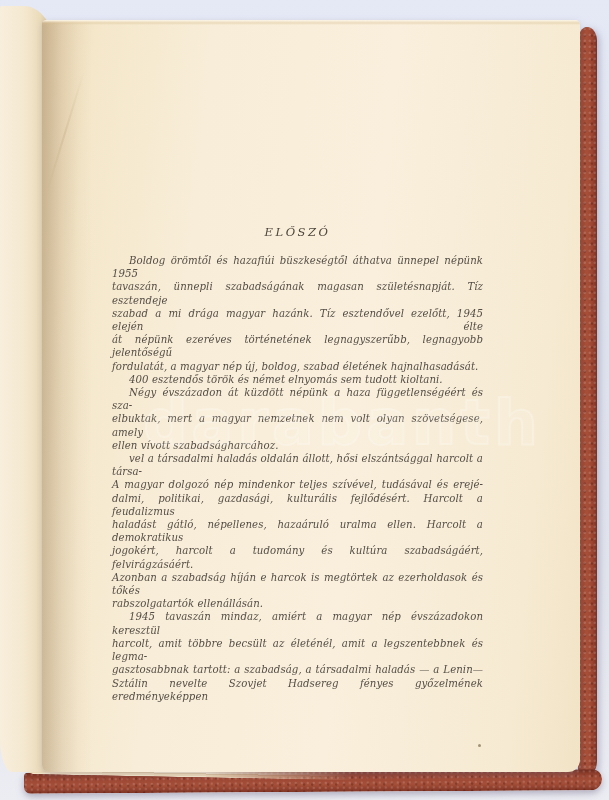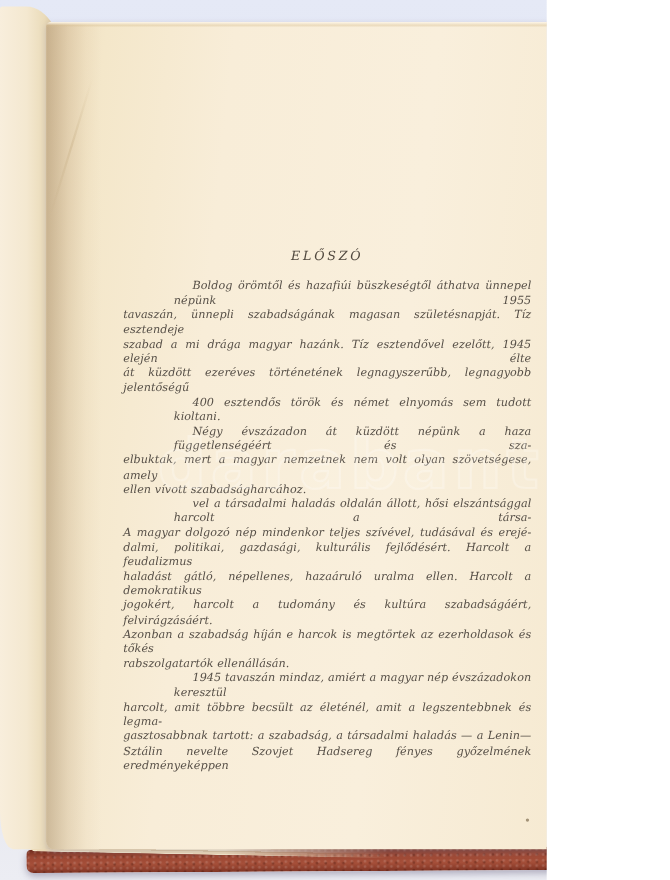--- a/index.html
+++ b/index.html
@@ -1,19 +1,19 @@
 <!DOCTYPE html>
 <html style="--ink: #554e46; --paper: #f8edd8; --cover: #9b4532;"><head>
 <meta charset="utf-8">
 <style>
   html,body{margin:0;padding:0;}
   body{width:609px;height:800px;font-family:"DejaVu Serif",serif;}
 
   .scene{
-    position:relative;width:497px;height:800px;overflow:hidden;
+    position:relative;width:609px;height:800px;overflow:hidden;
     background:linear-gradient(180deg,#e5e9f6 0%,#dee2ee 38%,#e1e3ed 72%,#ecedf3 100%);
   }
 
   
   .cover-right{
     position:absolute;left:578px;top:27px;width:19px;height:750px;
     border-radius:9px 10px 12px 6px / 14px 14px 16px 8px;
     background:
       radial-gradient(circle at 35% 30%, rgba(255,255,255,.16) 0 .7px, transparent 1.7px) 0 0/5px 6px,
       radial-gradient(circle at 70% 70%, rgba(55,12,4,.28) 0 .7px, transparent 1.7px) 2px 3px/7px 8px,
@@ -82,21 +82,21 @@
   }
   .title{
     margin:0 0 15px 0;font-weight:normal;font-style:italic;
     font-size:11.5px;line-height:14px;letter-spacing:2.5px;text-align:center;
     color:#4f473d;
   }
   .body{font-style:italic;font-size:10.2px;line-height:13.2px;letter-spacing:.05px;}
   .para{margin:0;}
   .para .line{text-align:justify;text-align-last:justify;}
   .para .line.last{text-align-last:auto;}
-  .para .line:first-child{text-indent:17px;margin-left:46px;}
+  .para .line:first-child{text-indent:17px;}
 
   
   .watermark{
     position:absolute;left:20px;top:372px;width:480px;
     text-align:right;font-family:"DejaVu Sans",sans-serif;font-weight:bold;
     font-size:62px;letter-spacing:4px;line-height:1;
     color:rgba(255,255,255,.10);
     -webkit-text-stroke:2px rgba(255,255,255,.30);
     filter:blur(.4px);opacity:.8;pointer-events:none;
   }
@@ -115,21 +115,22 @@
     <div class="crease"></div>
     <div class="speck"></div>
 
     <div class="textblock">
       <h1 class="title">ELŐSZÓ</h1>
       <div class="body">
           <div class="para">
             <div class="line">Boldog örömtől és hazafiúi büszkeségtől áthatva ünnepel népünk 1955</div>
             <div class="line">tavaszán, ünnepli szabadságának magasan születésnapját. Tíz esztendeje</div>
             <div class="line">szabad a mi drága magyar hazánk. Tíz esztendővel ezelőtt, 1945 elején élte</div>
-            <div class="line">át küzdött ezeréves történetének legnagyszerűbb, legnagyobb jelentőségű</div>
+            <div class="line">át népünk ezeréves történetének legnagyszerűbb, legnagyobb jelentőségű</div>
+            <div class="line last">fordulatát, a magyar nép új, boldog, szabad életének hajnalhasadását.</div>
           </div>
           <div class="para">
             <div class="line last">400 esztendős török és német elnyomás sem tudott kioltani.</div>
           </div>
           <div class="para">
             <div class="line">Négy évszázadon át küzdött népünk a haza függetlenségéért és sza-</div>
             <div class="line">elbuktak, mert a magyar nemzetnek nem volt olyan szövetségese, amely</div>
             <div class="line last">ellen vívott szabadságharcához.</div>
           </div>
           <div class="para">

